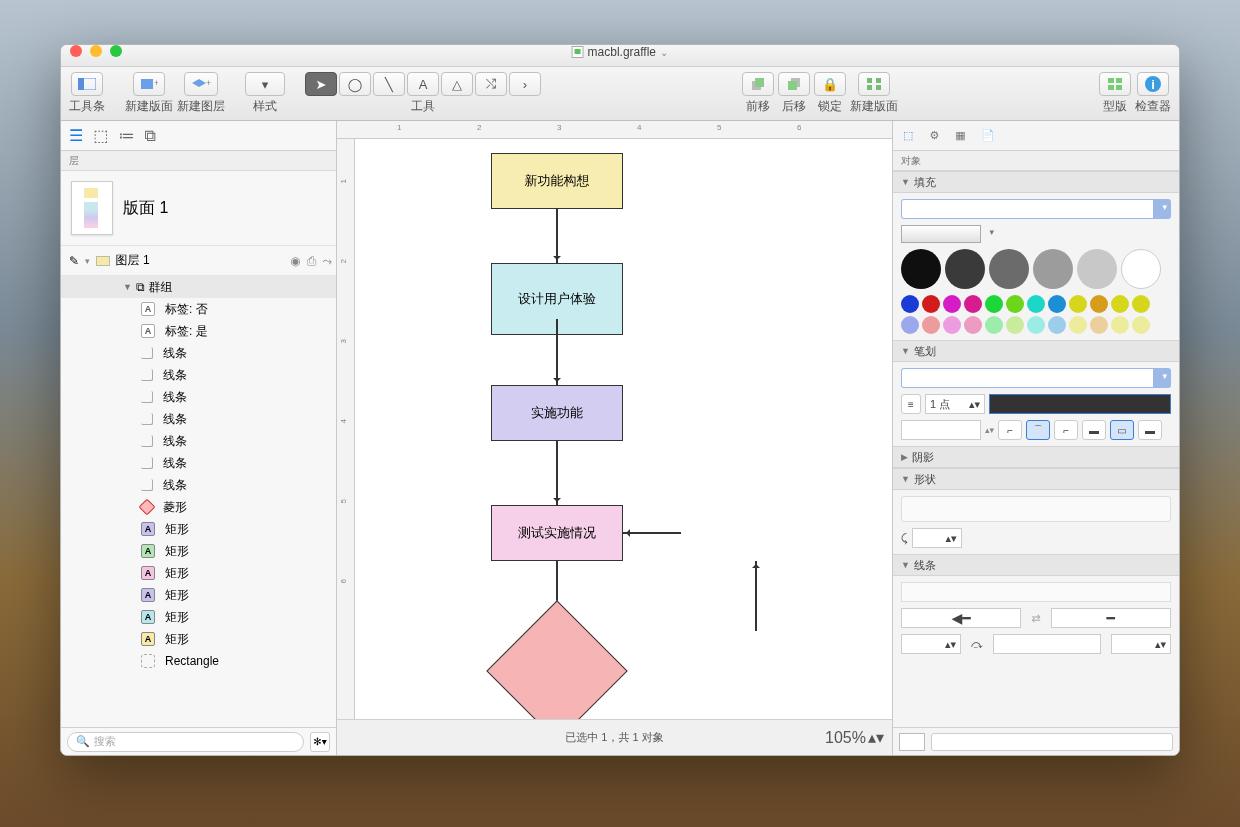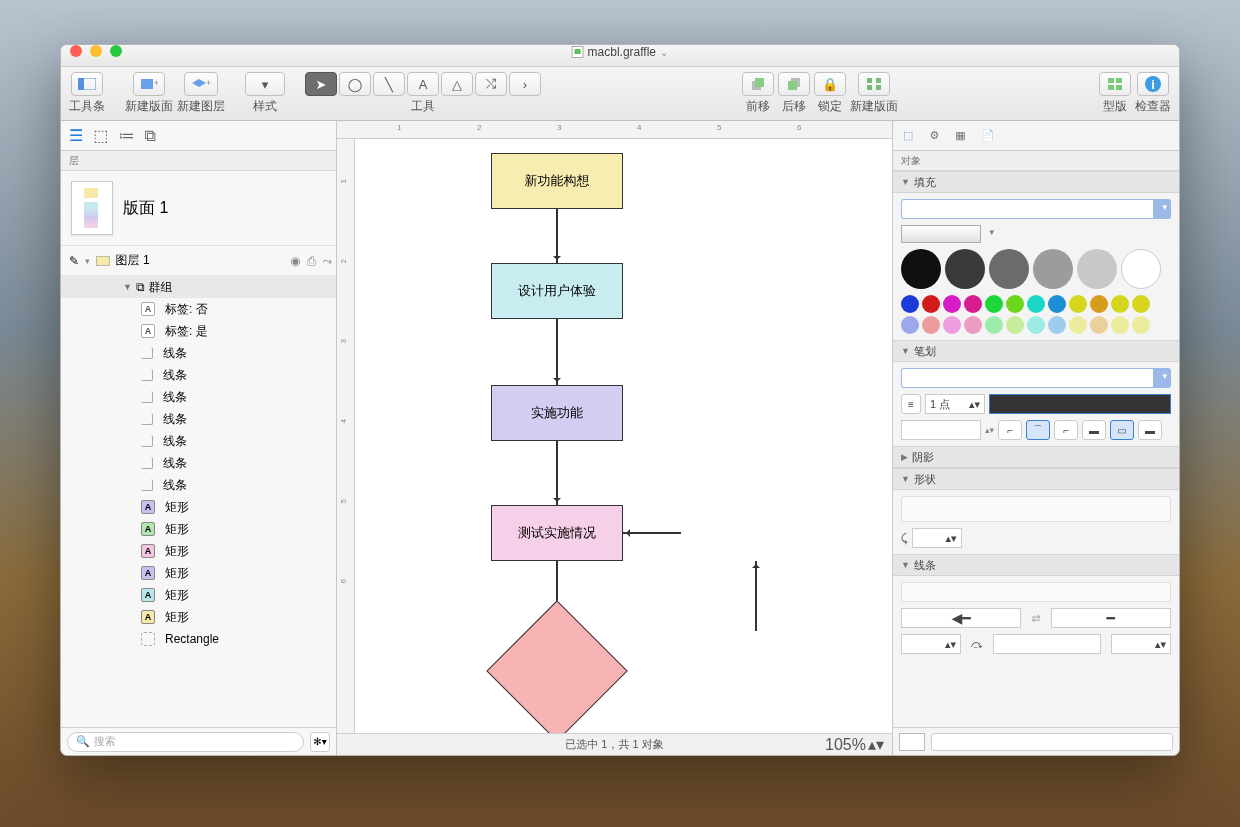--- a/index.html
+++ b/index.html
@@ -49,21 +49,21 @@
 .ruler-h span { position:absolute; top:2px; }
 .canvas-inner { flex:1; display:flex; }
 .ruler-v { width: 18px; background: #f3f3f3; border-right: 1px solid #ccc; position:relative; font-size:8px; color:#888;}
 .ruler-v span { position:absolute; left:2px; writing-mode:sideways-lr; }
 .canvas { flex:1; position:relative; background:#fff; overflow:hidden; }
 .flow-box { position:absolute; border:1px solid #333; display:flex; align-items:center; justify-content:center; font-size:13px; background:#fff; }
 .arrow { position:absolute; background:#333; width:2px; }
 .arrow::after { content:''; position:absolute; bottom:-1px; left:-3px; border:4px solid transparent; border-top-color:#333; }
 .arrow-h { height:2px; width:auto; }
 .arrow-h::after { bottom:auto; left:-1px; top:-3px; border:4px solid transparent; border-right-color:#333; }
-.canvas-status { height: 22px; border-top: 1px solid #d0d0d0; background:#f0f0f0; display:flex; align-items:center; justify-content:center; font-size:11px; color:#555; position:relative;}
+.canvas-status { height: 36px; border-top: 1px solid #d0d0d0; background:#f0f0f0; display:flex; align-items:center; justify-content:center; font-size:11px; color:#555; position:relative;}
 .zoom { position:absolute; right:8px; display:flex; align-items:center; gap:2px; font-size:16px;}
 .inspector { width: 286px; background: #f4f4f4; display: flex; flex-direction: column; font-size:11px; color:#444;}
 .insp-tabs { height: 30px; border-bottom:1px solid #d0d0d0; display:flex; align-items:center; padding:0 10px; gap:16px; color:#777;}
 .insp-tabs .active { color:#1f7ae0; }
 .insp-head { height:20px; background:#efefef; border-bottom:1px solid #d8d8d8; font-size:10px; color:#777; padding:0 8px; display:flex; align-items:center;}
 .section-hd { height:22px; background:#e6e6e6; border-top:1px solid #d4d4d4; border-bottom:1px solid #d4d4d4; display:flex; align-items:center; padding:0 8px; gap:4px; font-size:11px; }
 .tri { font-size:9px; color:#777; }
 .section-body { padding: 6px 8px; display:flex; flex-direction:column; gap:6px; }
 .fill-select { width:100%; height:20px; background:#fff; border:1px solid #9cb8e6; border-right-width:18px; border-radius:3px; position:relative;}
 .fill-select::after { content:'▾'; position:absolute; right:-14px; top:2px; color:#fff; font-size:9px; }
@@ -278,20 +278,25 @@
               <span class="ic ic-line"></span>
               <span style="margin-left: 6px;">线条</span>
             </div>
             <div class="tr-row">
               <div class="tr-indent2"></div>
               <span class="ic ic-line"></span>
               <span style="margin-left: 6px;">线条</span>
             </div>
             <div class="tr-row">
               <div class="tr-indent2"></div>
+              <span class="ic ic-dia"></span>
+              <span style="margin-left: 6px;">菱形</span>
+            </div>
+            <div class="tr-row">
+              <div class="tr-indent2"></div>
               <span class="ic ic-rect" style="background: rgb(200, 192, 240);">A</span>
               <span style="margin-left: 6px;">矩形</span>
             </div>
             <div class="tr-row">
               <div class="tr-indent2"></div>
               <span class="ic ic-rect" style="background: rgb(178, 230, 178);">A</span>
               <span style="margin-left: 6px;">矩形</span>
             </div>
             <div class="tr-row">
               <div class="tr-indent2"></div>
@@ -343,21 +348,21 @@
           <span style="top:40px">1</span>
             <span style="top:120px">2</span>
             <span style="top:200px">3</span>
             <span style="top:280px">4</span>
             <span style="top:360px">5</span>
             <span style="top:440px">6</span>
         </div>
         <div class="canvas">
           <div class="flow-box" style="left:136px;top:14px;width:132px;height:56px;background:#f7edb0">新功能构想</div>
           <div class="arrow" style="left:201px;top:70px;height:54px"></div>
-          <div class="flow-box" style="left:136px;top:124px;width:132px;height:56px;background:#c8ecf0">设计用户体验</div>
+          <div class="flow-box" style="left:136px;top:124px;width:132px;height:72px;background:#c8ecf0">设计用户体验</div>
           <div class="arrow" style="left:201px;top:180px;height:66px"></div>
           <div class="flow-box" style="left:136px;top:246px;width:132px;height:56px;background:#d3cdf2">实施功能</div>
           <div class="arrow" style="left:201px;top:302px;height:64px"></div>
           <div class="flow-box" style="left:136px;top:366px;width:132px;height:56px;background:#f6d0e8">测试实施情况</div>
           <div class="arrow arrow-h" style="left:268px;top:393px;width:58px"></div>
           <div class="arrow" style="left:201px;top:422px;height:60px"></div>
           <div class="arrow" style="left:400px;top:422px;height:70px;transform:rotate(180deg)"></div>
           <div style="position:absolute;left:152px;top:482px;width:100px;height:100px;border:1px solid #333;background:#f7b4b4;transform:rotate(45deg)"></div>
         </div>
       </div>

